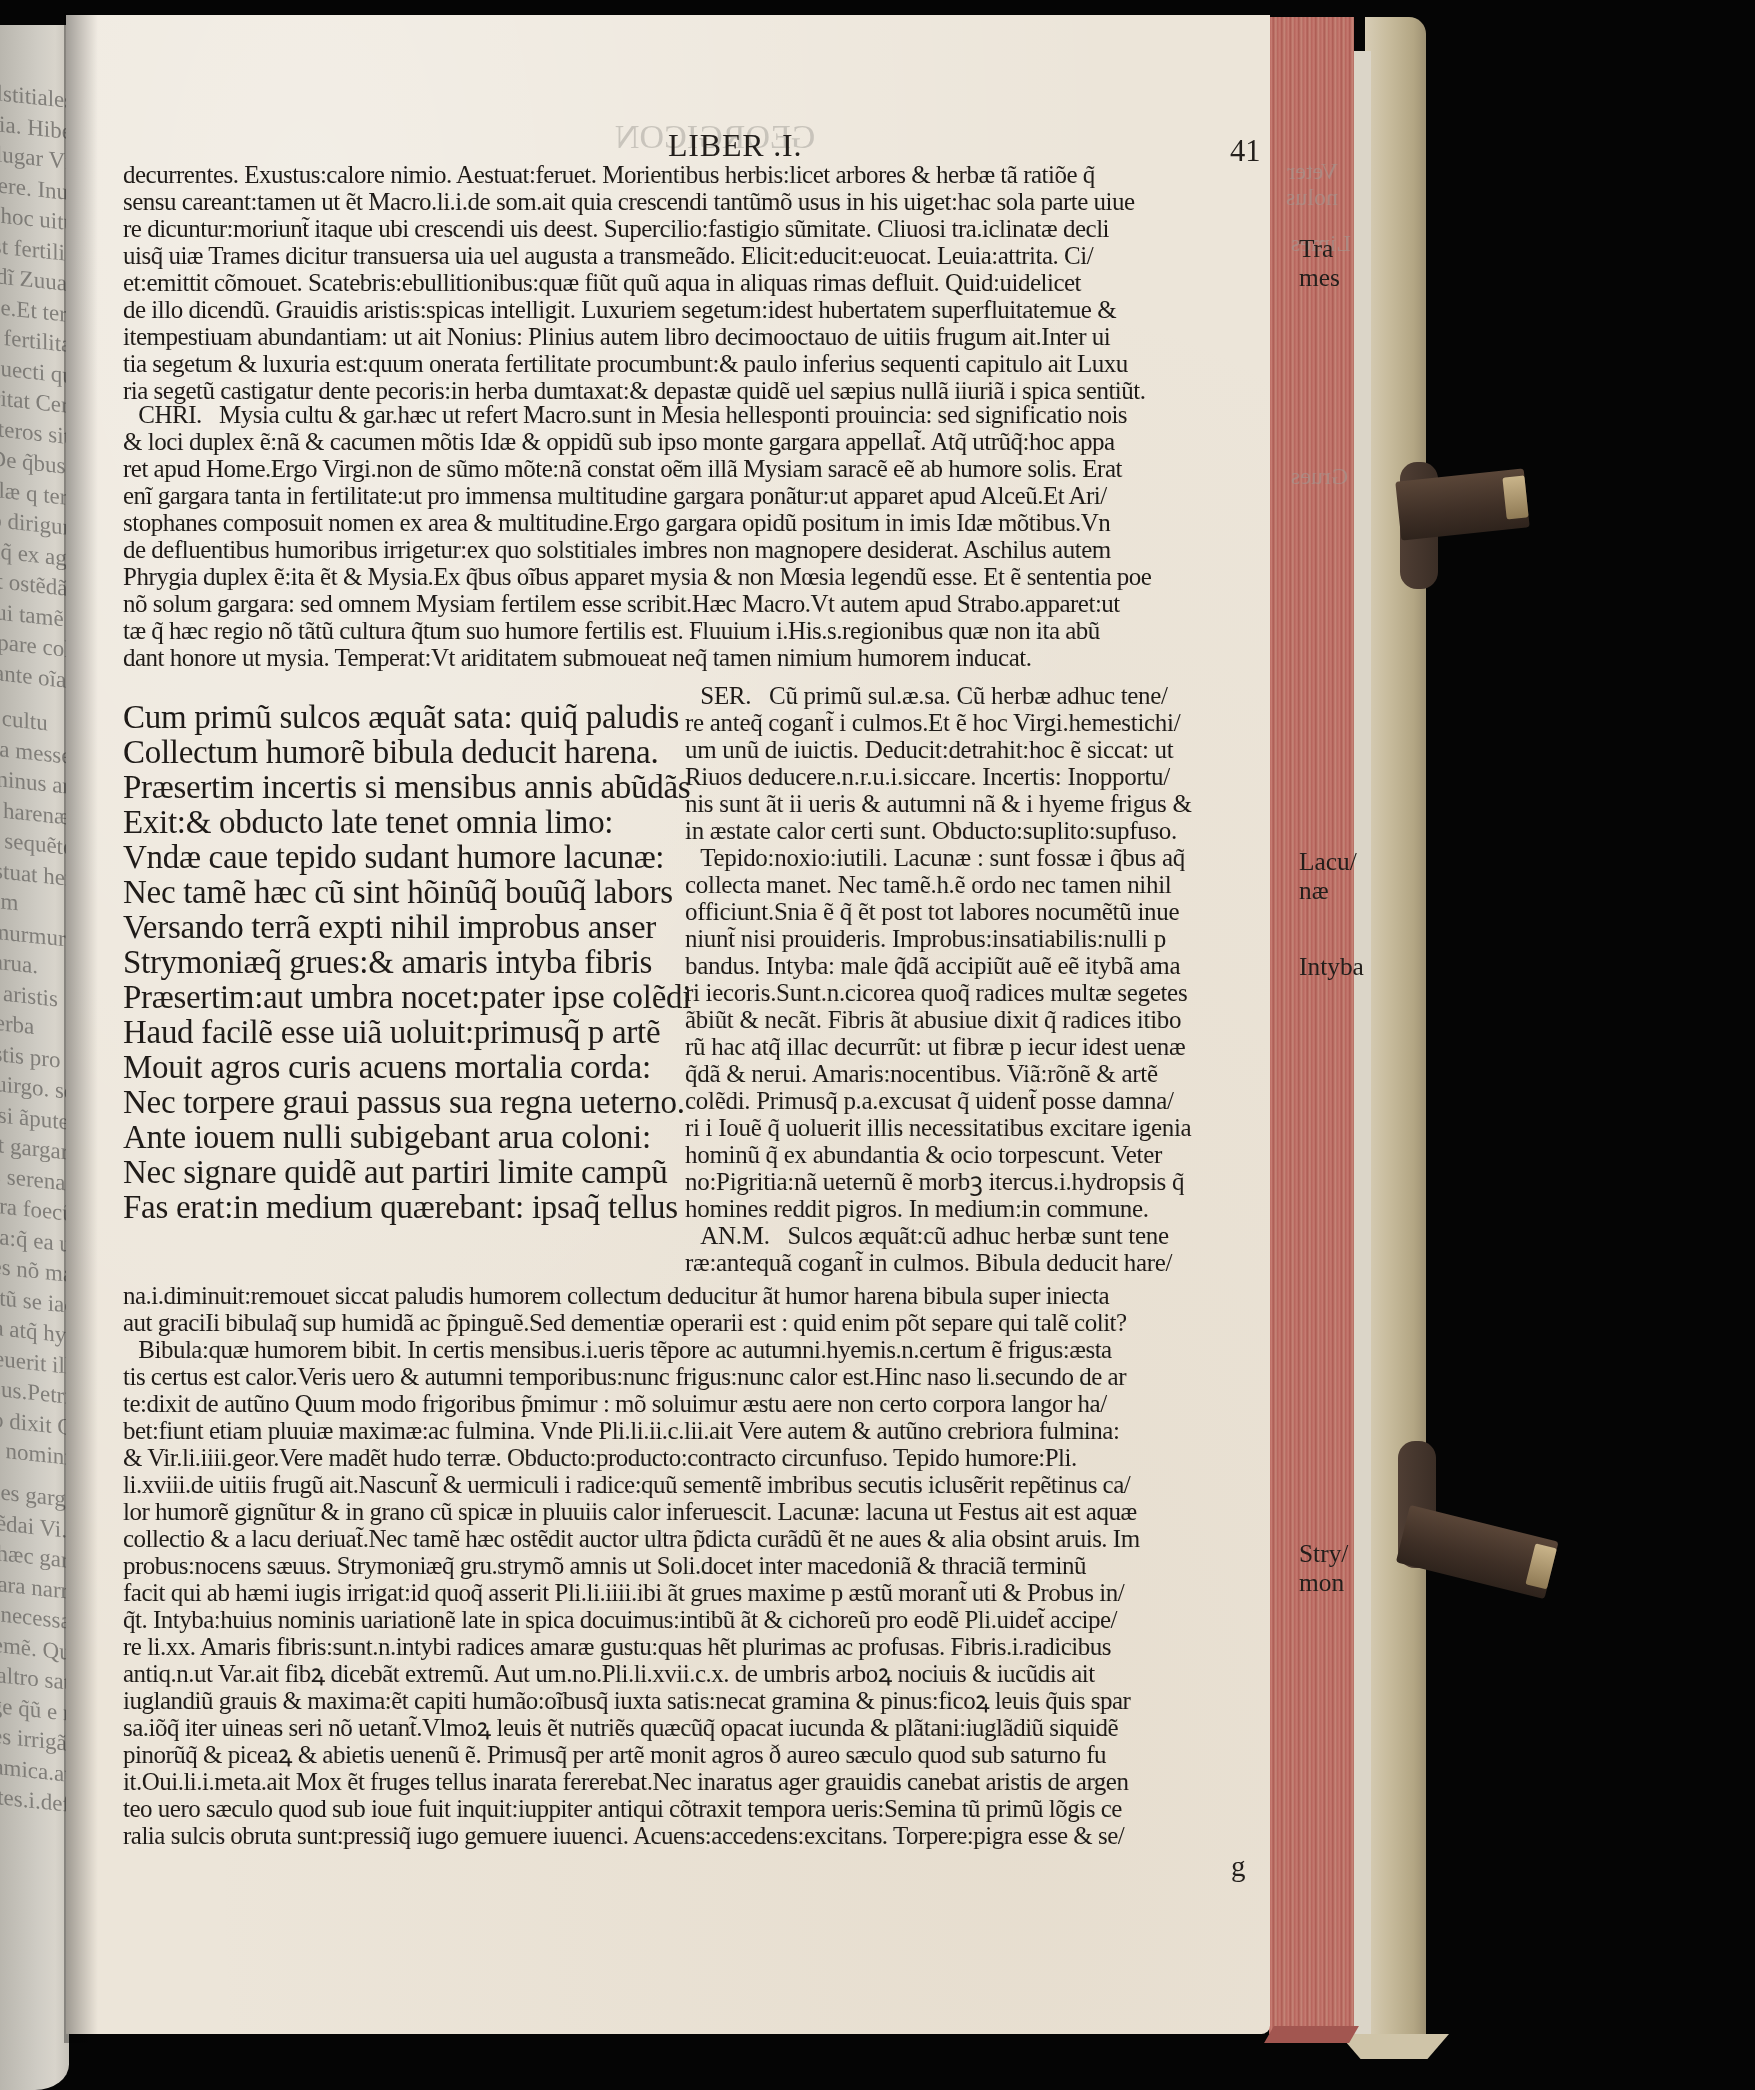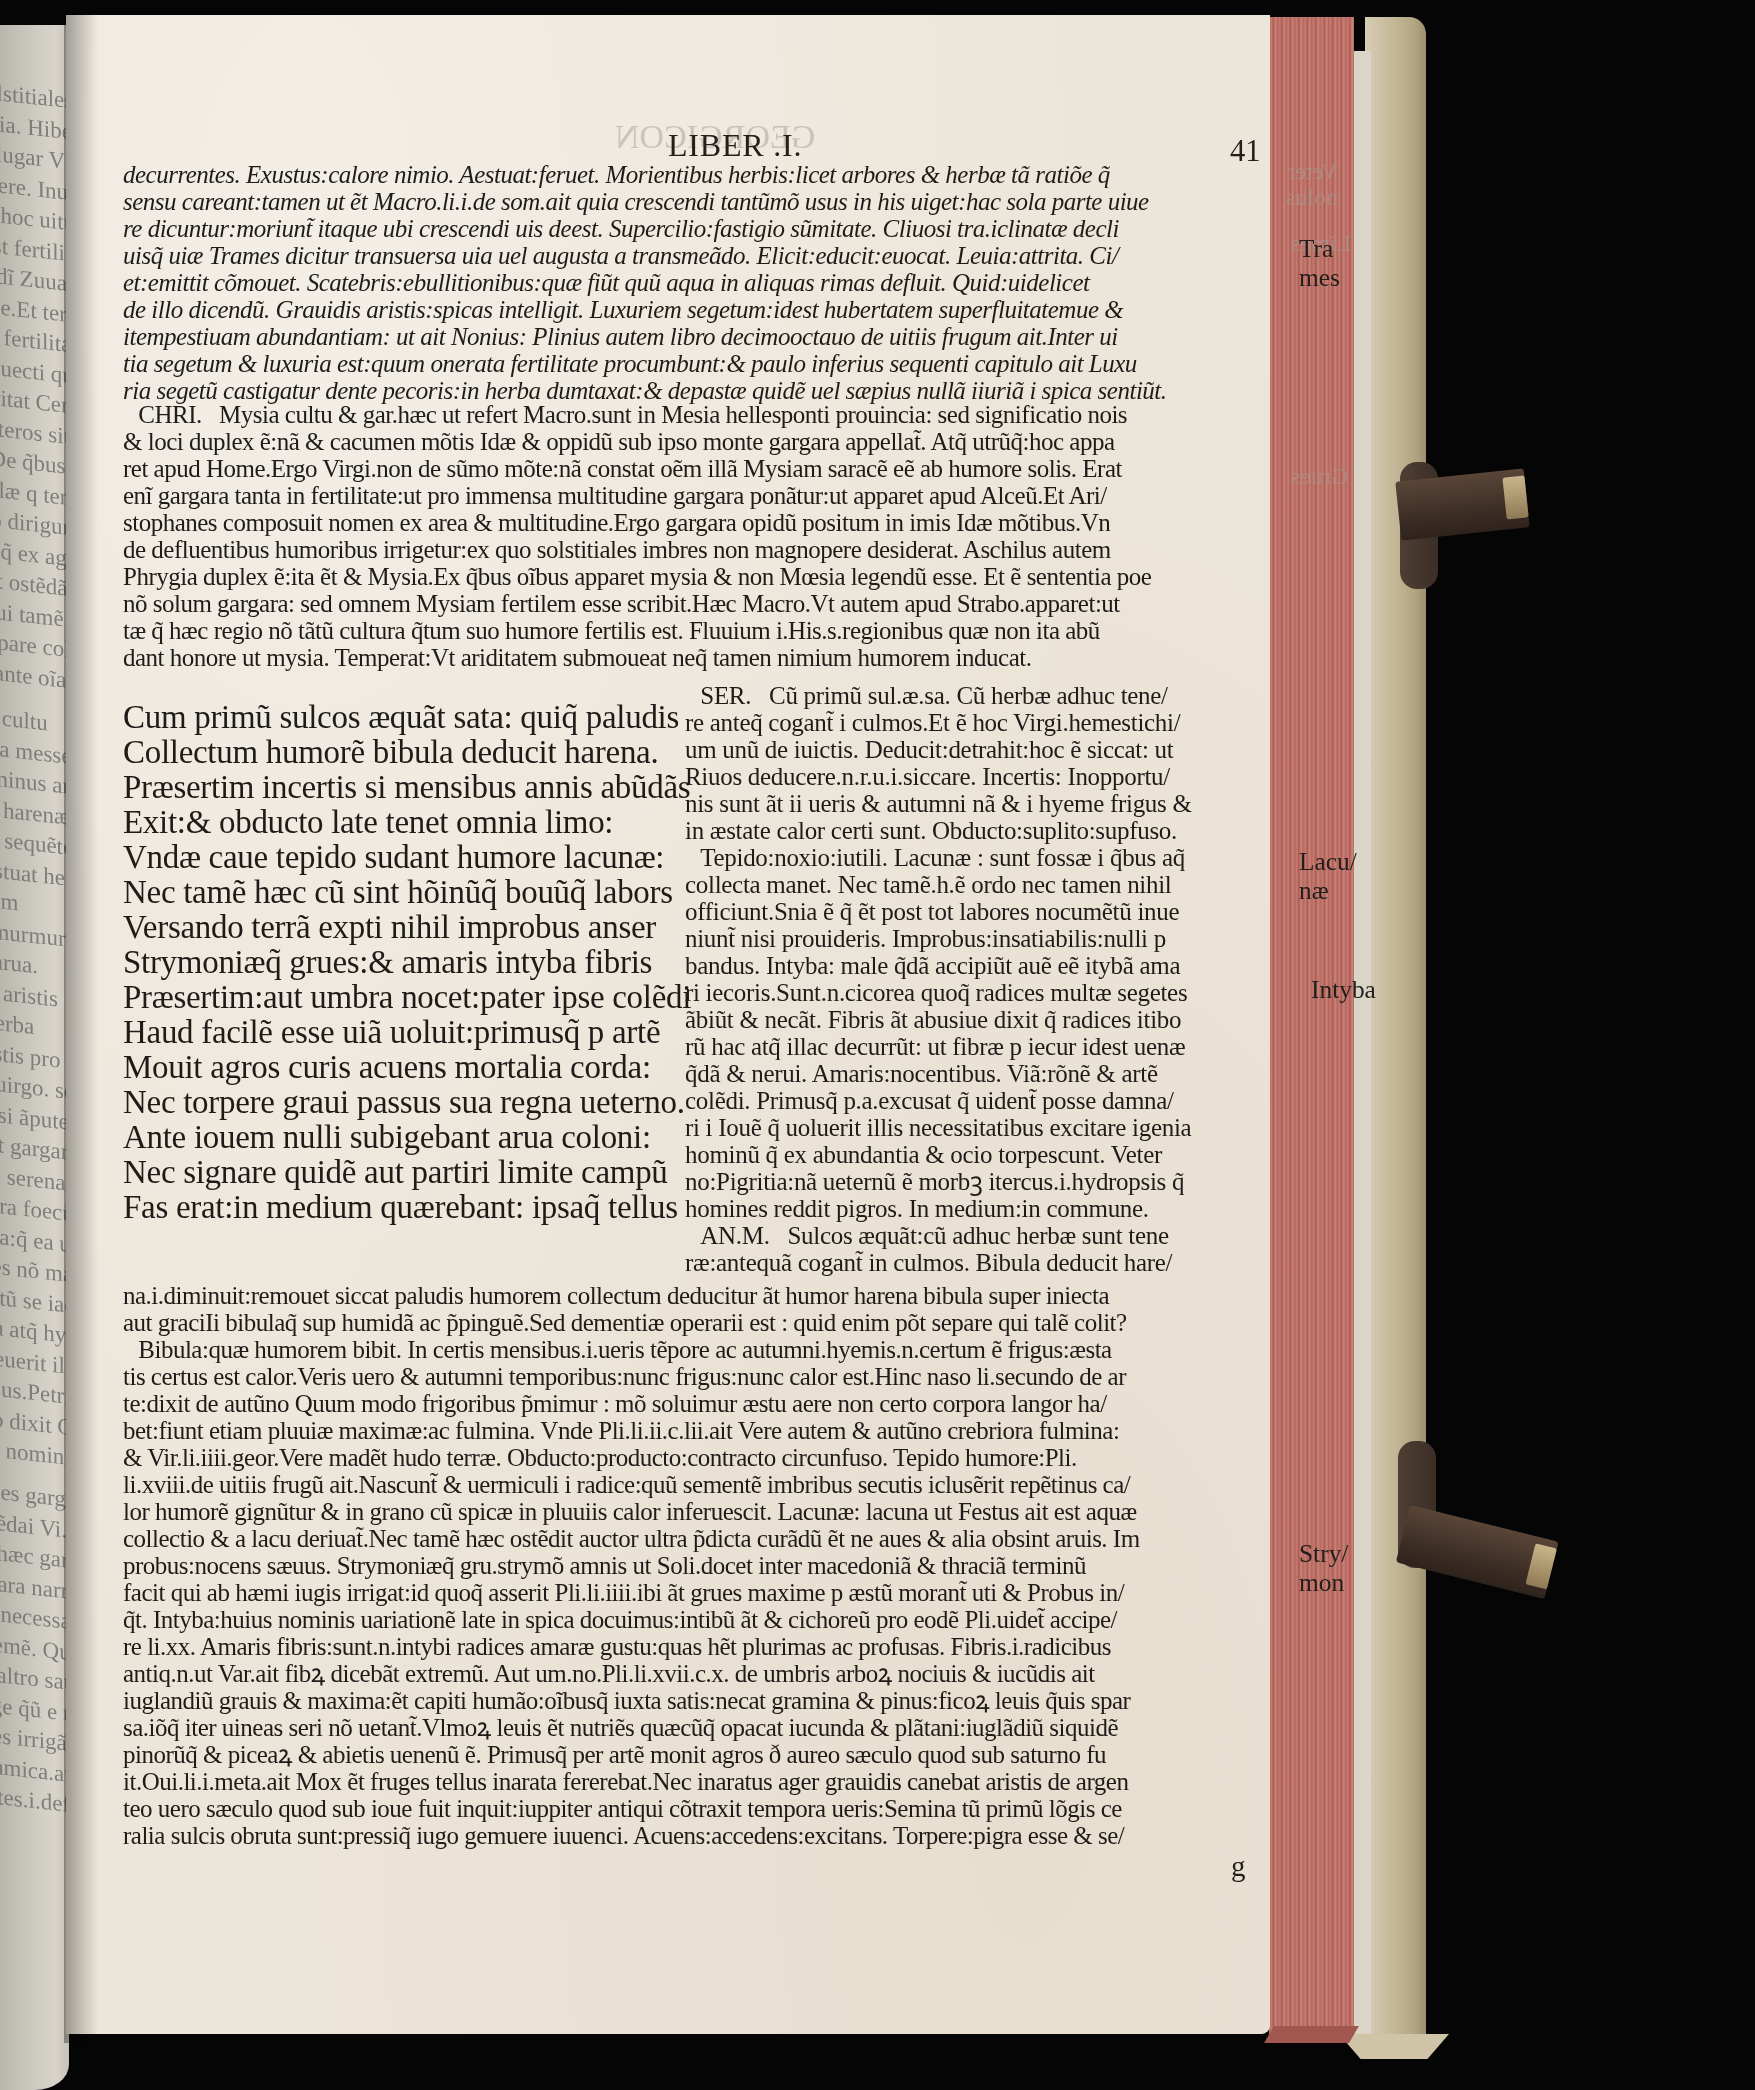--- a/index.html
+++ b/index.html
@@ -195,21 +195,21 @@
 <div class="clasp" style="left:1403px; top:1504px; width:153px; transform:rotate(14deg); transform-origin:left center;">
   <div class="tip"></div>
 </div>
 
 <div class="page">
 
   <div class="hdr-ghost">GEORGICON</div>
   <div class="hdr-title">LIBER .I.</div>
   <div class="hdr-folio">41</div>
 
-  <div class="commentary" style="left:57px; top:146px;font-style:italic;">
+  <div class="commentary" style="left:57px; top:146px;">
     <span class="ln">decurrentes. Exustus:calore nimio. Aestuat:feruet. Morientibus herbis:licet arbores &amp; herbæ tã ratiõe q̃</span>
     <span class="ln">sensu careant:tamen ut ẽt Macro.li.i.de som.ait quia crescendi tantũmõ usus in his uiget:hac sola parte uiue</span>
     <span class="ln">re dicuntur:moriunt̃ itaque ubi crescendi uis deest. Supercilio:fastigio sũmitate. Cliuosi tra.iclinatæ decli</span>
     <span class="ln">uisq̃ uiæ Trames dicitur transuersa uia uel augusta a transmeãdo. Elicit:educit:euocat. Leuia:attrita. Ci/</span>
     <span class="ln">et:emittit cõmouet. Scatebris:ebullitionibus:quæ fiũt quũ aqua in aliquas rimas defluit. Quid:uidelicet</span>
     <span class="ln">de illo dicendũ. Grauidis aristis:spicas intelligit. Luxuriem segetum:idest hubertatem superfluitatemue &amp;</span>
     <span class="ln">itempestiuam abundantiam: ut ait Nonius: Plinius autem libro decimooctauo de uitiis frugum ait.Inter ui</span>
     <span class="ln">tia segetum &amp; luxuria est:quum onerata fertilitate procumbunt:&amp; paulo inferius sequenti capitulo ait Luxu</span>
     <span class="ln">ria segetũ castigatur dente pecoris:in herba dumtaxat:&amp; depastæ quidẽ uel sæpius nullã iiuriã i spica sentiũt.</span>
   </div>
@@ -306,21 +306,21 @@
   </div>
 
   <div class="margin-note" style="top:219px;">
     <div>Tra</div>
     <div>mes</div>
   </div>
   <div class="margin-note" style="top:832px;">
     <div>Lacu/</div>
     <div>næ</div>
   </div>
-  <div class="margin-note" style="top:960px;margin-left:12px;">
+  <div class="margin-note" style="top:937px;">
     <div>Intyba</div>
   </div>
   <div class="margin-note" style="top:1524px;">
     <div>Stry/</div>
     <div>mon</div>
   </div>
 
   <div class="signature">g</div>
 </div>
 

